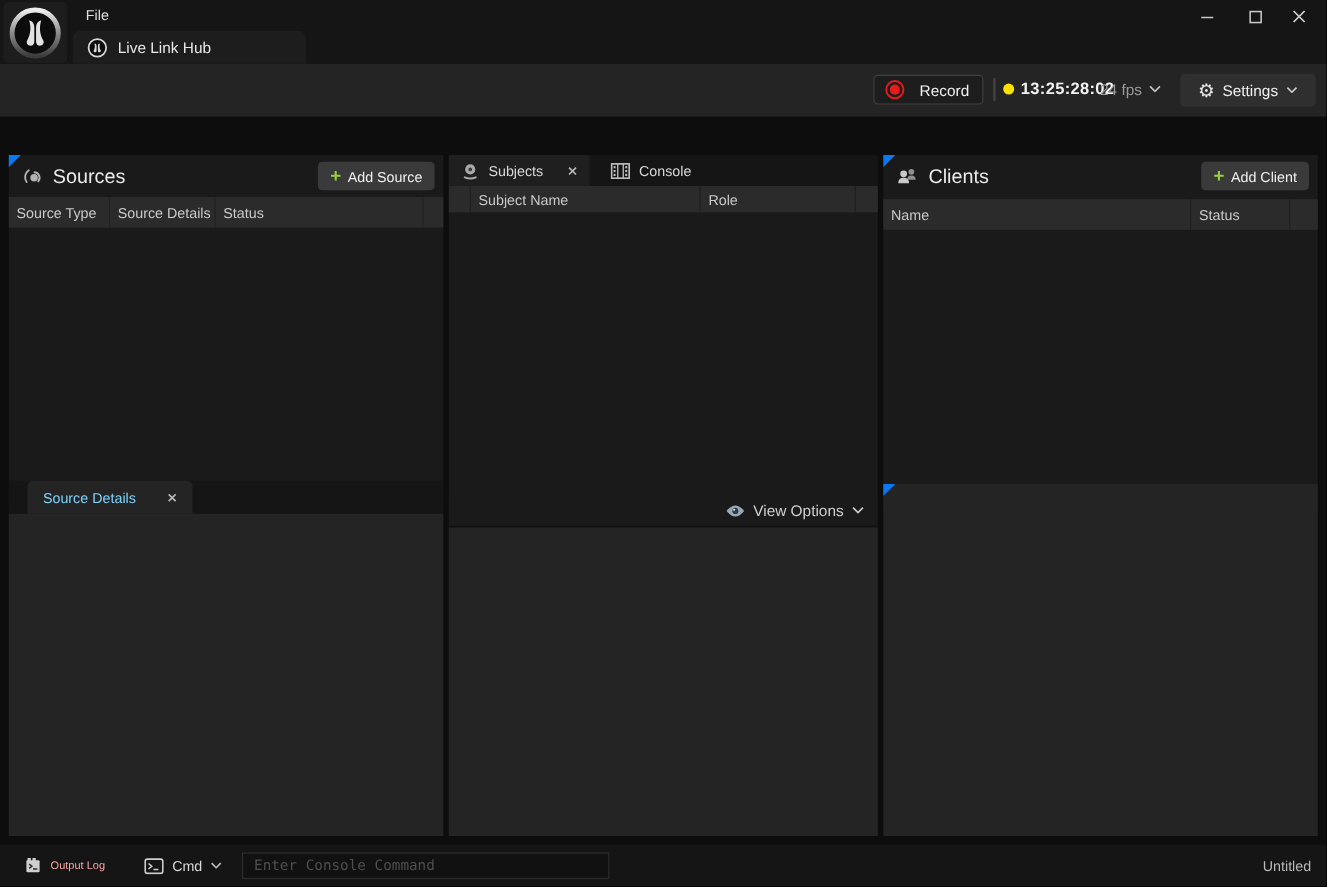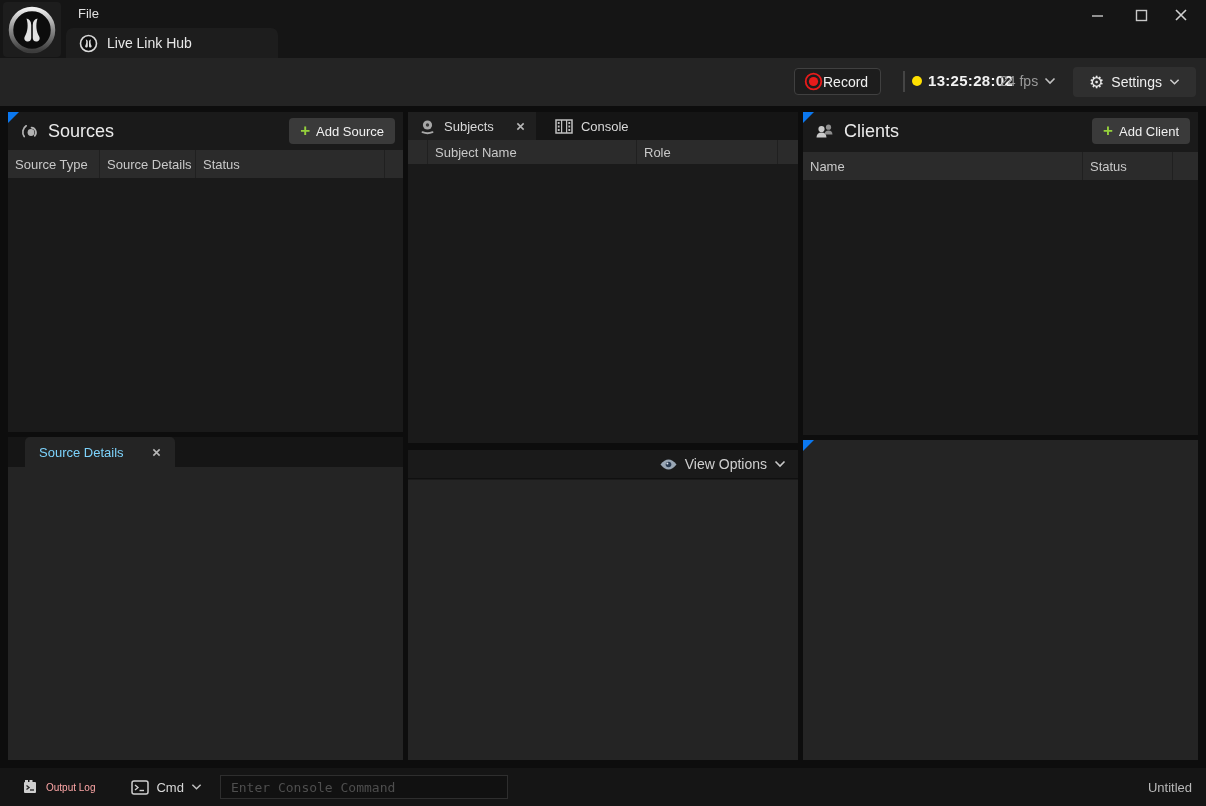--- a/index.html
+++ b/index.html
@@ -17,31 +17,31 @@
   #logo-box { left:3px; top:2px; width:58px; height:55px; background:#1d1d1d; border-radius:4px; display:flex; align-items:center; justify-content:center; }
   .menu-row { left:66px; top:3px; height:24px; display:flex; gap:8px;flex-direction:column; }
   .menu-item { padding:3px 12px; color:#e0e0e0; font-size:13px; border-radius:3px; cursor:default; }
   #main-tab { left:66px; top:28px; width:212px; height:30px; background:#1d1d1d; border-radius:7px 7px 0 0; display:flex; align-items:center; padding-left:13px; gap:9px; }
   #main-tab .tab-label { color:#e8e8e8; font-size:14px; }
   .win-btn { top:2px; width:38px; height:26px; display:flex; align-items:center; justify-content:center; }
   #btn-min { left:1078px; } #btn-max { left:1122px; } #btn-close { left:1162px; }
 
   
   #toolbar { left:0; top:58px; width:1206px; height:48px; background:#242424; }
-  #record-btn { left:794px; top:10px; height:27px; padding:0 12px 0 9px; background:#1d1d1d; border:1px solid #404040; border-radius:4px; display:flex; align-items:center; gap:0; color:#f0f0f0; font-size:14px; }
+  #record-btn { left:794px; top:10px; height:27px; padding:0 12px 0 9px; background:#1d1d1d; border:1px solid #404040; border-radius:4px; display:flex; align-items:center; gap:13px; color:#f0f0f0; font-size:14px; }
   #toolbar-sep { left:903px; top:13px; width:2px; height:21px; background:#454545; }
   #tc-dot { left:912px; top:18px; width:10px; height:10px; border-radius:50%; background:#ffe000; }
   #tc-time { left:928px; top:14px; font-size:15px; font-weight:700; color:#f2f2f2; letter-spacing:.3px; }
   #tc-fps { left:1000px; top:15px; font-size:14px; color:#9a9a9a; }
   #tc-chev { left:1044px; top:19px; }
   #settings-btn { left:1073px; top:9px; width:123px; height:30px; background:#2f2f2f; border-radius:4px; display:flex; align-items:center; justify-content:center; gap:7px; color:#efefef; font-size:14px; }
   .gear-glyph { font-size:17px; color:#e8e8e8; line-height:1; }
 
   
-  .panel { background:#1a1a1a; }
+  .panel { background:#1a1a1a;margin-top:29px; }
   .focus-corner { position:absolute; left:0; top:0; width:0; height:0; border-top:11px solid #0b78f0; border-right:11px solid transparent; }
   .panel-header { position:absolute; left:0; top:0; right:0; height:38px; display:flex; align-items:center; padding:0 8px 0 11px; }
   .panel-title { font-size:18px; color:#eaeaea; margin-left:8px; flex:1; }
   .add-btn { height:26px; padding:0 11px; background:#3a3a3a; border-radius:4px; display:flex; align-items:center; gap:6px; color:#f0f0f0; font-size:13px; }
   .plus { color:#95d13c; font-size:17px; font-weight:700; line-height:1; margin-top:-2px; }
   .colheader { position:absolute; left:0; right:0; display:flex; background:#2b2b2b; }
   .cell { height:100%; display:flex; align-items:center; padding:0 7px; color:#c9c9c9; font-size:13px; border-right:1px solid #202020; overflow:hidden; white-space:nowrap; }
   .cell:last-child { border-right:none; }
 
   #sources-panel { left:8px; top:112px; width:395px; height:320px; }
@@ -69,21 +69,21 @@
   #view-options-bar .vo-label { color:#cfcfcf; font-size:14px; }
   #preview-body { position:absolute; left:0; top:30px; right:0; bottom:0; background:#242424; }
 
   
   #client-details-panel { left:803px; top:440px; width:395px; height:320px; background:#242424; }
 
   
   #statusbar { left:0; top:768px; width:1206px; height:38px; background:#151515; display:flex; align-items:center; }
   #output-log-btn { margin-left:22px; display:flex; align-items:center; gap:8px; color:#fca5a5; font-size:10px; }
   #cmd-dropdown { margin-left:36px; display:flex; align-items:center; gap:7px; color:#d8d8d8; font-size:13px; }
-  #console-input { margin-left:18px; width:288px; height:24px; background:#111111; border:1px solid #2e2e2e; border-radius:0; color:#bbb; padding:0 10px; font-family:"DejaVu Sans Mono", monospace; font-size:13px; outline:none; }
+  #console-input { margin-left:18px; width:334px; height:24px; background:#111111; border:1px solid #2e2e2e; border-radius:0; color:#bbb; padding:0 10px; font-family:"DejaVu Sans Mono", monospace; font-size:13px; outline:none; }
   #console-input::placeholder { color:#4e4e4e; }
   #doc-title { margin-left:auto; margin-right:14px; color:#b8b8b8; font-size:13px; }
 
   svg { display:block; }
 </style>
 </head>
 <body>
 
 <div id="app">
 

